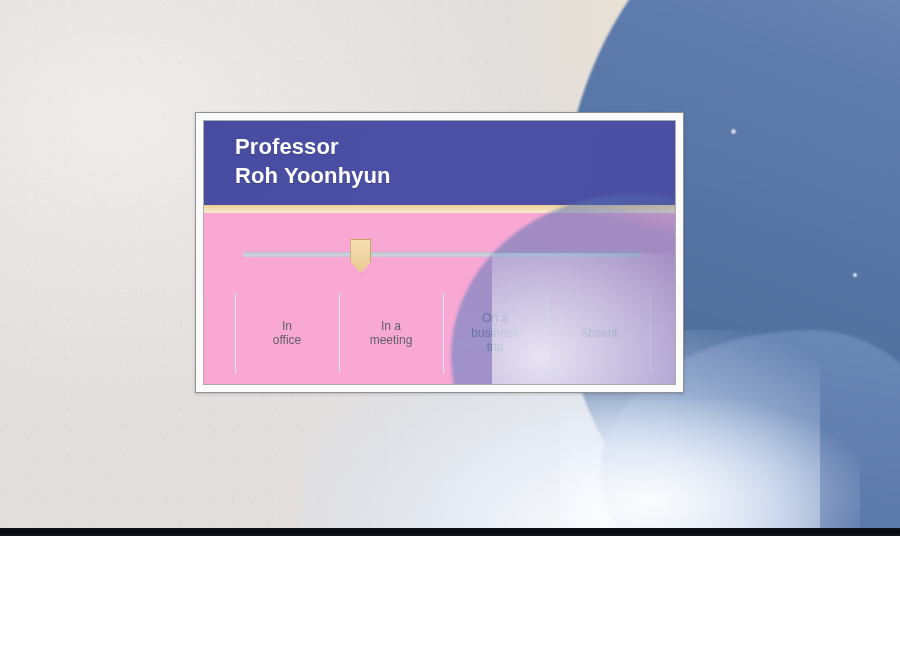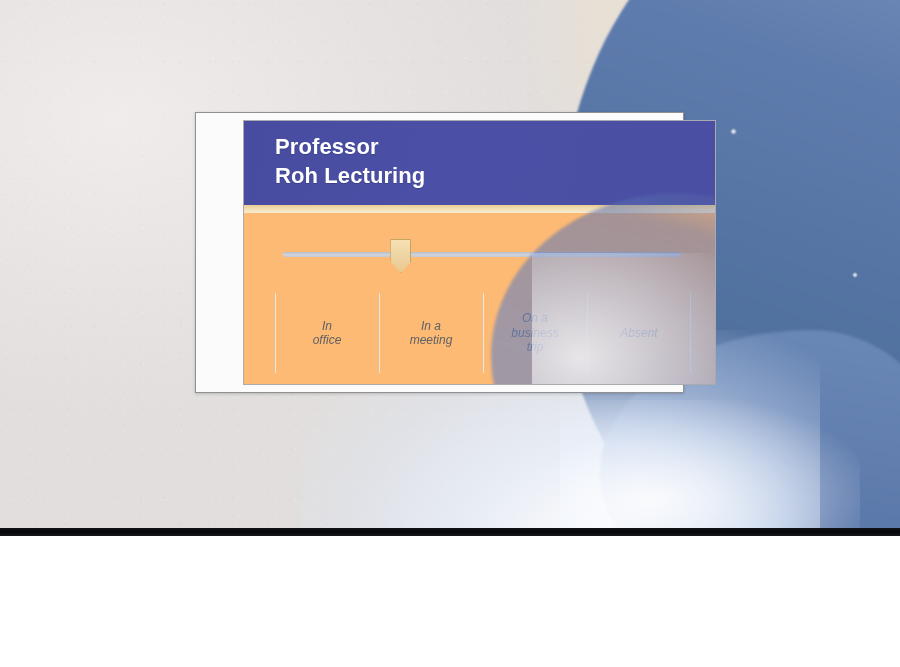--- a/index.html
+++ b/index.html
@@ -106,21 +106,20 @@
     padding:7px;
   }
   #card {
     position:relative;
     width:100%; height:100%;
     background:#ffffff;
     border:1px solid #a9abaf;
     overflow:hidden;
     display:flex;
     flex-direction:column;
-    margin-left:40px;
   }
 
   
   #card-header {
     position:relative;
     height:84px;
     background:linear-gradient(100deg, #474ca0 0%, #4b50a6 40%, #4a4fa3 100%);
     padding:11px 0 0 31px;
     flex:0 0 auto;
   }
@@ -137,22 +136,21 @@
   #accent-bar {
     height:8px;
     background:linear-gradient(180deg, #e9cd92 0%, #f2ddb2 45%, #f7ebd0 100%);
     flex:0 0 auto;
   }
 
   
   #card-body {
     position:relative;
     flex:1 1 auto;
-    background:#fdba74;
-    font-style:italic;
+    background:#f9a8d4;
   }
 
   
   #slider-wrap {
     position:absolute;
     left:39px; right:34px; top:28px;
     height:26px;
   }
   #slider-track {
     position:absolute;
@@ -266,21 +264,21 @@
 
     <div class="sparkle" style="left:730px; top:128px; width:7px; height:7px;"></div>
     <div class="sparkle" style="left:852px; top:272px; width:6px; height:6px;"></div>
     <div class="sparkle" style="left:497px; top:148px; width:4px; height:4px; opacity:.55;"></div>
 
     <div id="card-frame">
       <div id="card">
 
         <div id="card-header">
           <div class="title-line">Professor</div>
-          <div class="title-line">Roh Lecturing</div>
+          <div class="title-line">Roh Yoonhyun</div>
         </div>
 
         <div id="accent-bar"></div>
 
         <div id="card-body">
 
           <div id="slider-wrap">
             <div id="slider-track"></div>
             <div id="slider-thumb"></div>
           </div>

